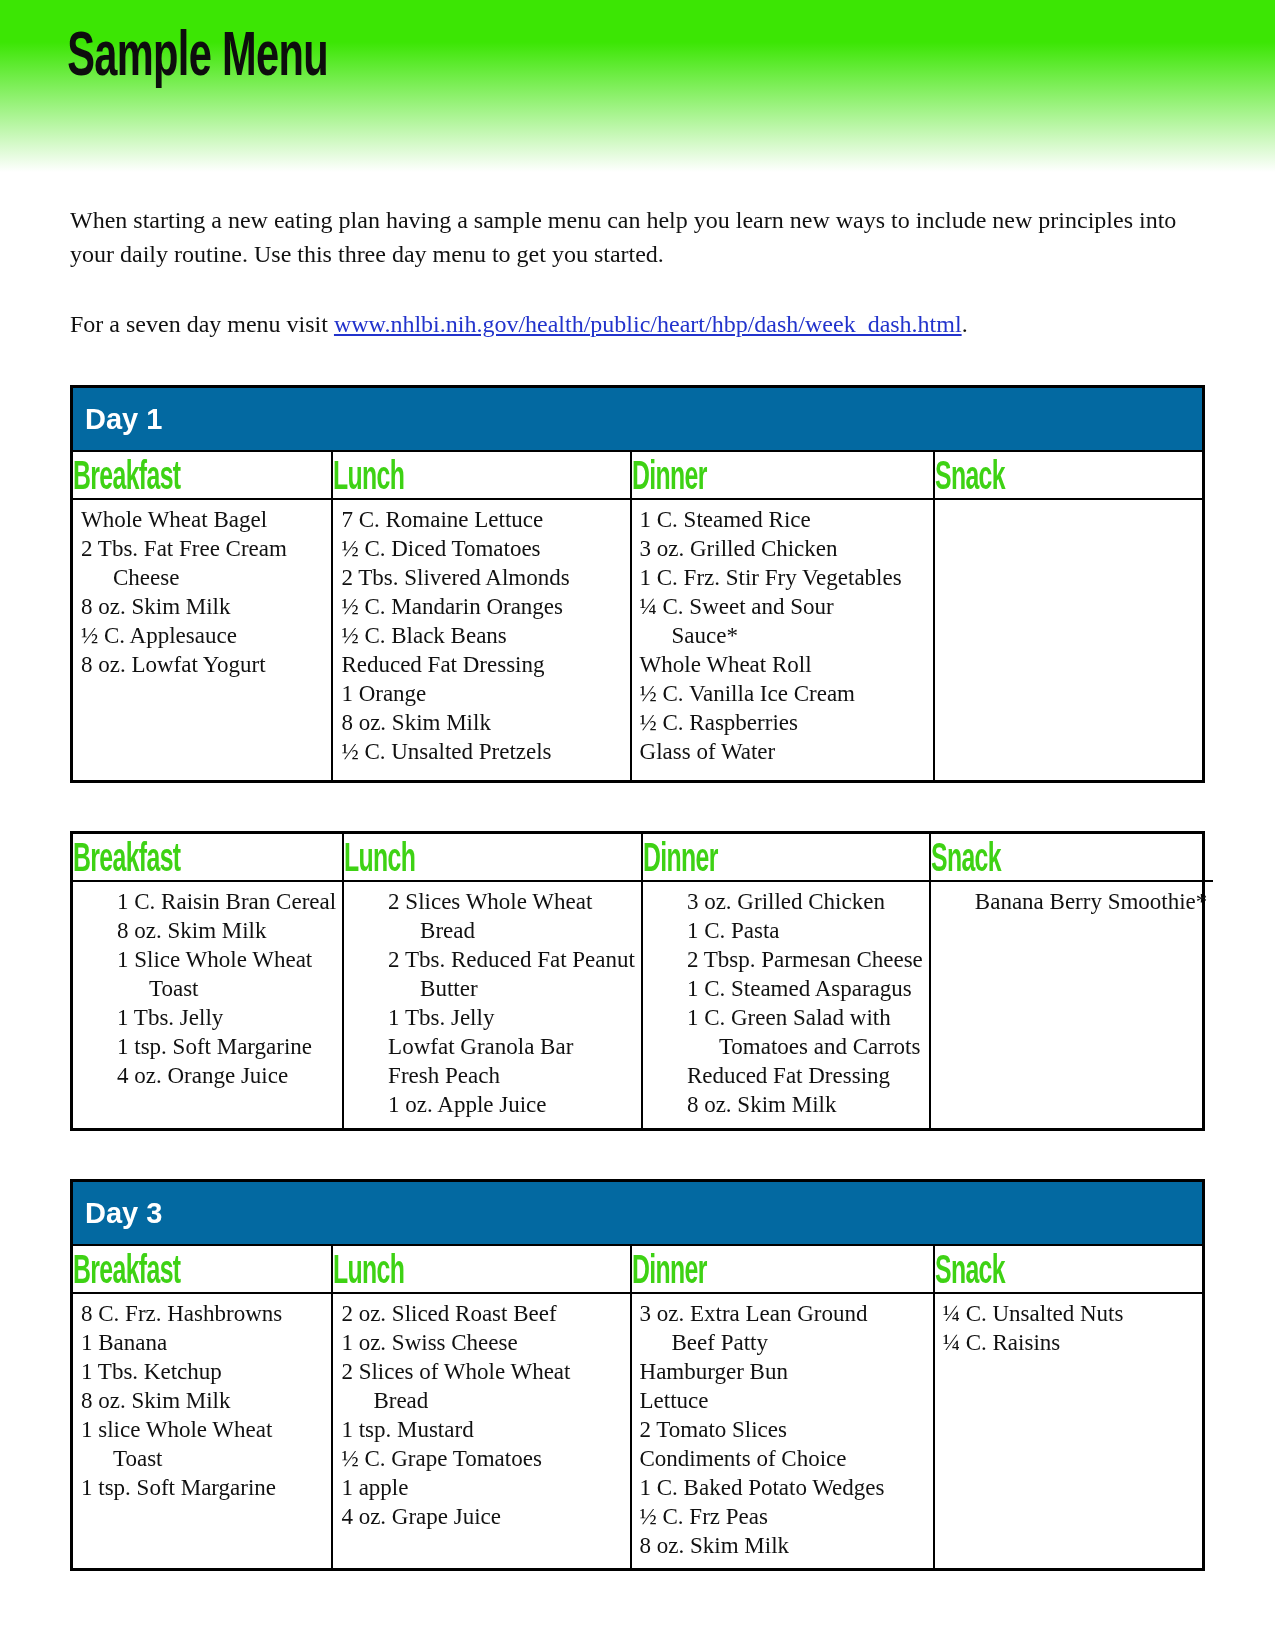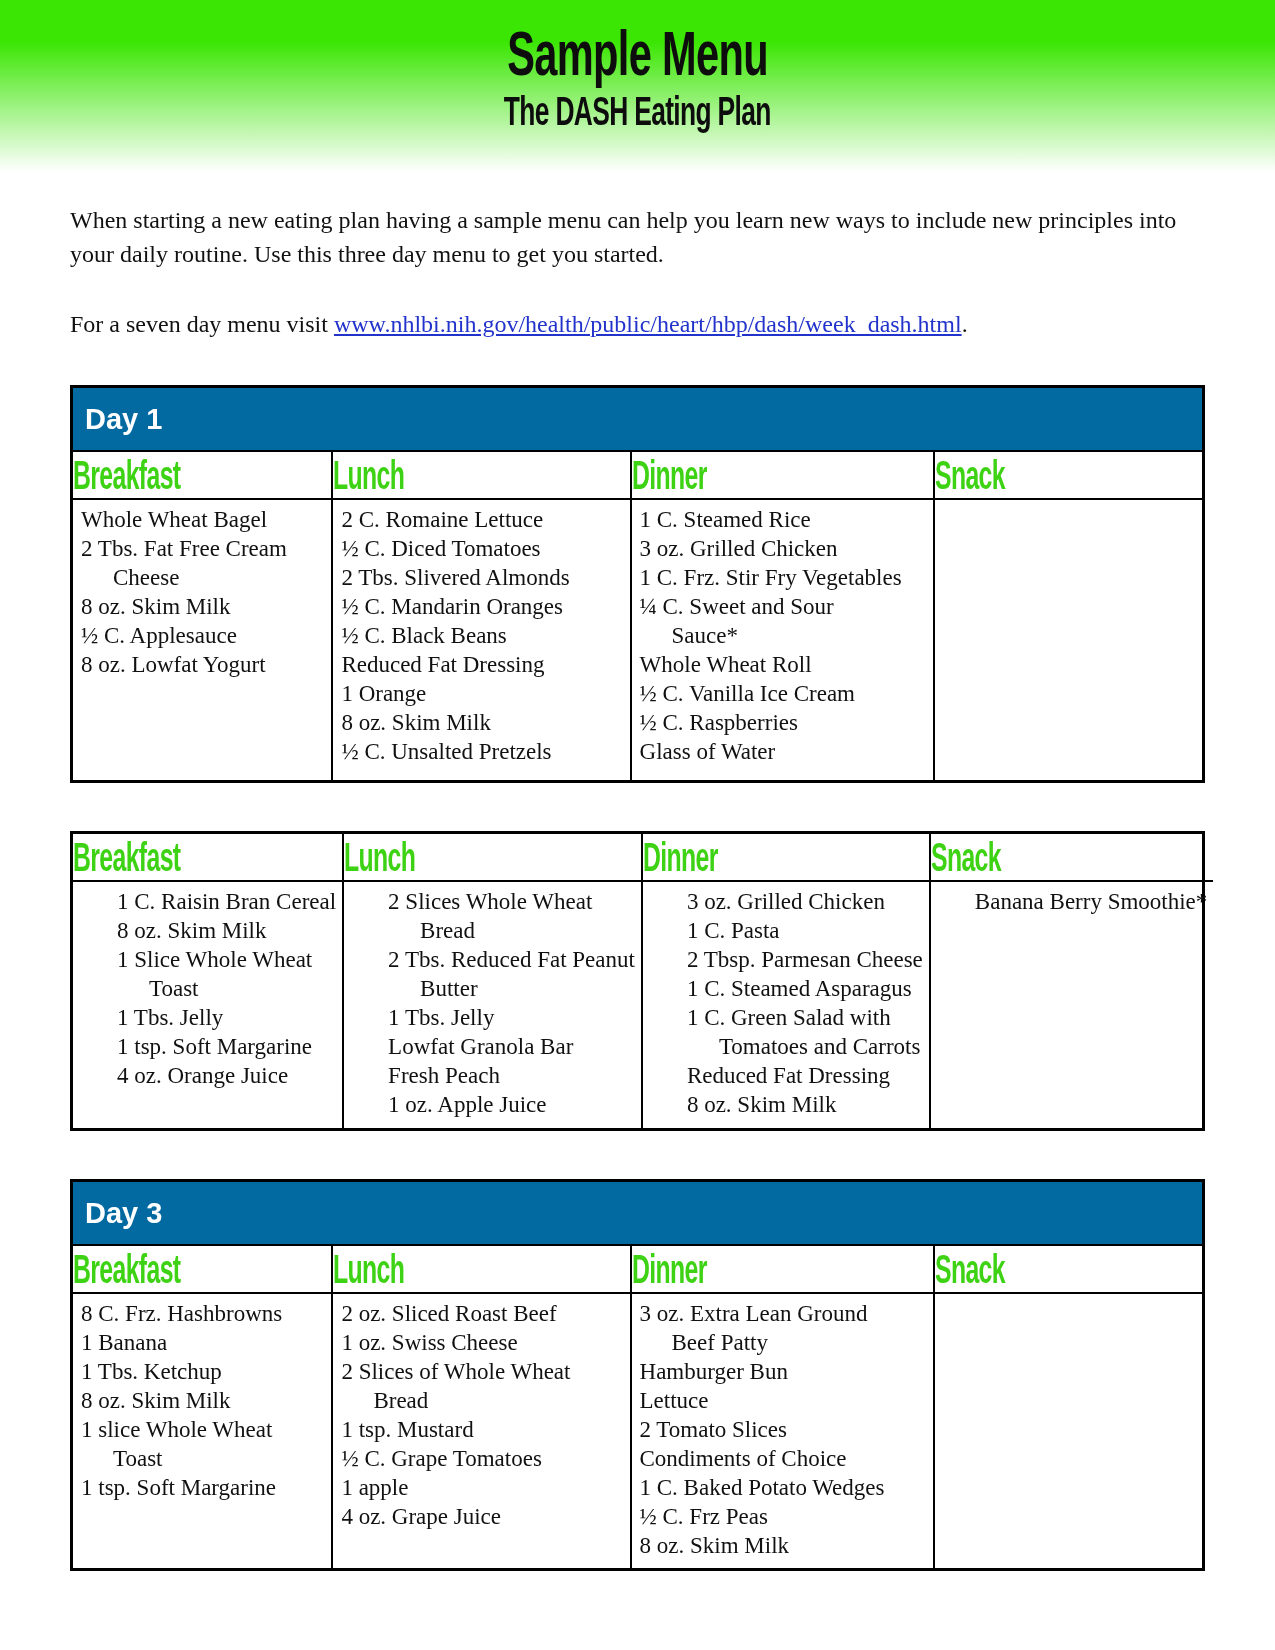--- a/index.html
+++ b/index.html
@@ -5,21 +5,21 @@
   * { margin:0; padding:0; box-sizing:border-box; }
   html,body { background:#ffffff; }
   body {
     width:1275px; height:1650px; margin:0 auto; position:relative;
     font-family:"Liberation Serif", serif; color:#111;
   }
   
   .hero {
     height:185px; width:100%;
     background:linear-gradient(to bottom, #3ce604 0px, #3ce604 42px, #ffffff 172px, #ffffff 100%);
-    text-align:center; overflow:hidden;
+    text-align:left; overflow:hidden;
   }
   .hero h1 { margin-top:22px; font-family:"Liberation Sans", sans-serif; font-weight:bold; font-size:63px; line-height:1.0; color:#0d0d0d; }
   .hero h2 { margin-top:6px;  font-family:"Liberation Sans", sans-serif; font-weight:bold; font-size:40px; line-height:1.0; color:#0d0d0d; }
   .cond { display:inline-block; transform:scaleX(0.66); transform-origin:50% 50%; white-space:nowrap; letter-spacing:-1px; }
   
   .content { padding:0 70px; }
   .intro { margin-top:18px; font-size:24px; line-height:34px; max-width:1120px; }
   .visit { margin-top:36px; font-size:24px; line-height:34px; }
   .visit a { color:#2233cc; text-decoration:underline; cursor:pointer; }
   
@@ -46,21 +46,20 @@
   #days .day:nth-child(2) .cell { min-height:246px;padding-left:44px; }
   #days .day:nth-child(3) .cell { min-height:270px; }
   
   .footnote { margin-top:24px; font-size:24px; }
 </style>
 </head>
 <body>
 
 <div class="hero">
   <h1><span class="cond">Sample Menu</span></h1>
-  <h2><span class="cond">The DASH Eating Plan</span></h2>
 </div>
 
 <div class="content">
   <p class="intro">When starting a new eating plan having a sample menu can help you learn new ways to include new principles into your daily routine. Use this three day menu to get you started.</p>
 
   <p class="visit"><span>For a seven day menu visit </span><a>www.nhlbi.nih.gov/health/public/heart/hbp/dash/week_dash.html</a><span>.</span></p>
 
   <div id="days">
   <section class="day">
     <div class="day-band">
@@ -78,21 +77,21 @@
               <div class="line">8 oz. Skim Milk</div>
               <div class="line">½ C. Applesauce</div>
               <div class="line">8 oz. Lowfat Yogurt</div>
             </div>
       </div>
       <div class="col">
         <div class="mh">
               <span class="cond">Lunch</span>
             </div>
         <div class="cell">
-              <div class="line">2 C. Romaine Lettuce</div>
+              <div class="line">7 C. Romaine Lettuce</div>
               <div class="line">½ C. Diced Tomatoes</div>
               <div class="line">2 Tbs. Slivered Almonds</div>
               <div class="line">½ C. Mandarin Oranges</div>
               <div class="line">½ C. Black Beans</div>
               <div class="line">Reduced Fat Dressing</div>
               <div class="line">1 Orange</div>
               <div class="line">8 oz. Skim Milk</div>
               <div class="line">½ C. Unsalted Pretzels</div>
             </div>
       </div>
@@ -224,18 +223,22 @@
               <div class="line">Condiments of Choice</div>
               <div class="line">1 C. Baked Potato Wedges</div>
               <div class="line">½ C. Frz Peas</div>
               <div class="line">8 oz. Skim Milk</div>
             </div>
       </div>
       <div class="col">
         <div class="mh">
               <span class="cond">Snack</span>
             </div>
+        <div class="cell">
+              <div class="line">¼ C. Unsalted Nuts</div>
+              <div class="line">¼ C. Raisins</div>
+            </div>
       </div>
     </div>
   </section>
 </div>
 
 </div>
 
 </body></html>

